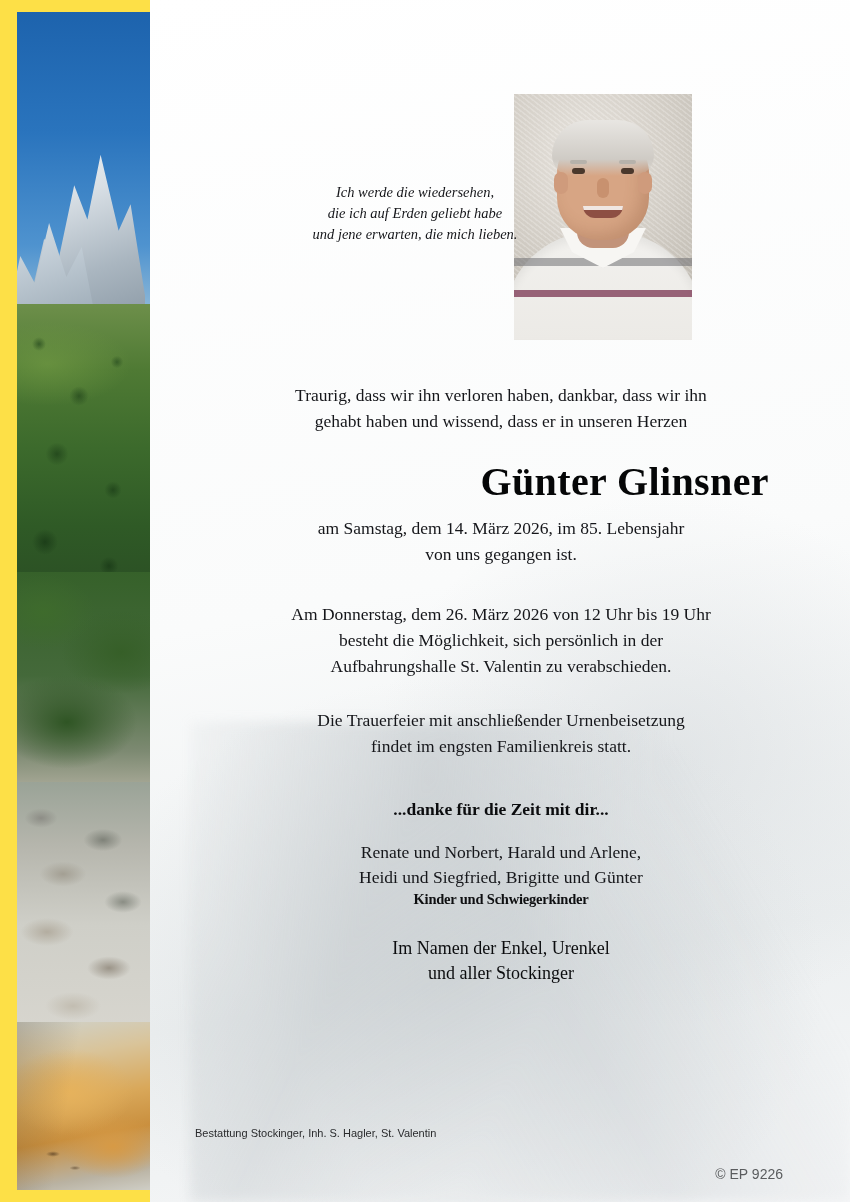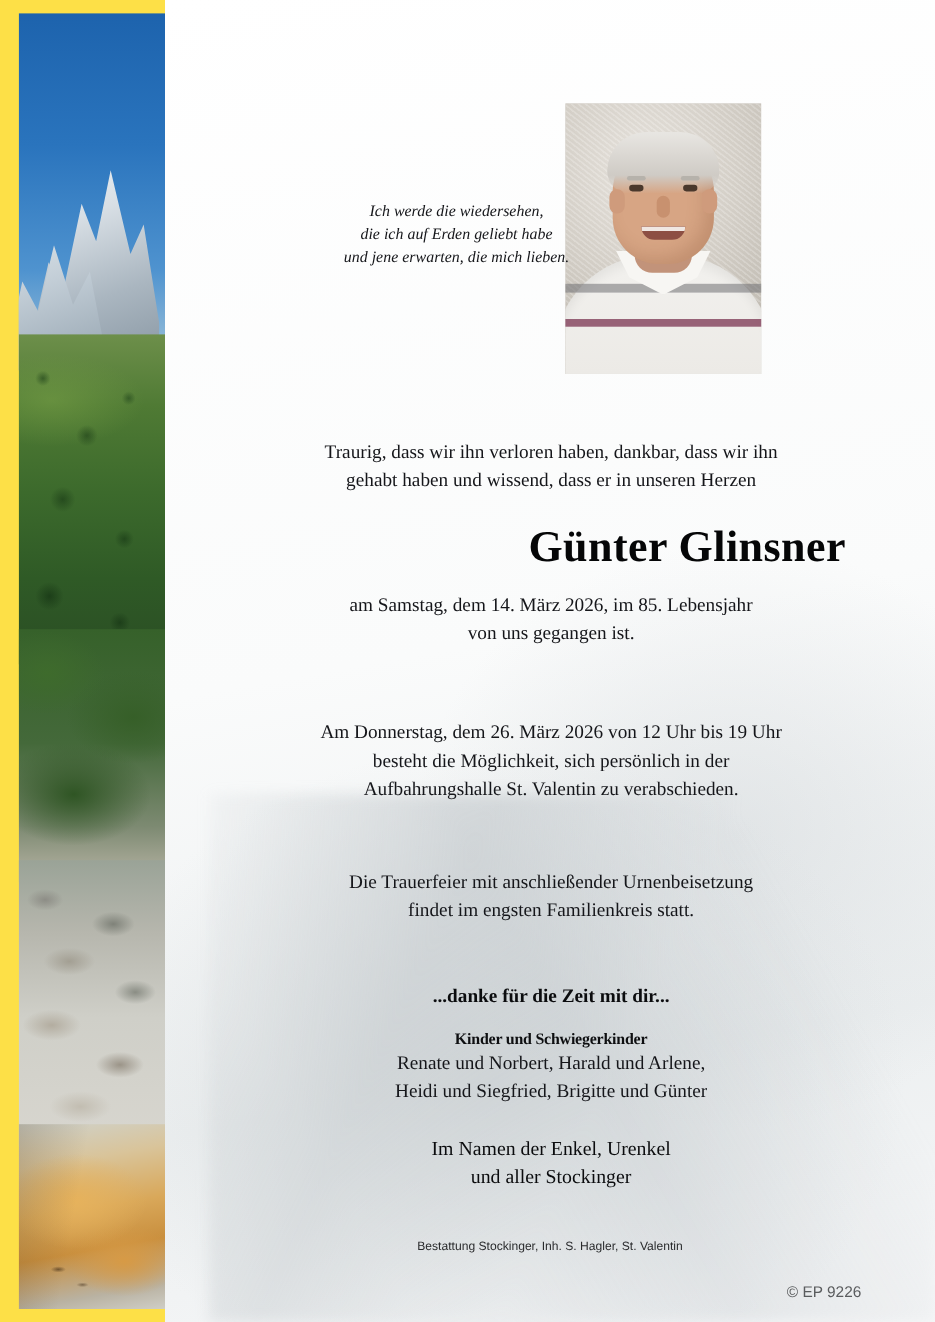--- a/index.html
+++ b/index.html
@@ -241,21 +241,21 @@
   #body-block {
     position: absolute;
     left: 38px; top: 382px;
     width: 536px;
   }
 
   .para {
     font-size: 17.5px;
     line-height: 26px;
     color: #15161a;
-    margin: 15px;
+    margin: 0;
   }
 
   #deceased-name {
     font-size: 40px;
     line-height: 48px;
     font-weight: 700;
     letter-spacing: 0.4px;
     margin: 24px 0 9px 0;
     color: #050607;
     text-align: right;
@@ -293,21 +293,21 @@
     line-height: 25px;
     font-weight: 400;
     margin: 0;
     color: #0b0c0e;
   }
 
   #funeral-home {
     position: absolute;
     left: 0; top: 1127px;
     width: 610px;
-    text-align: center;
+    text-align: left;
     font-family: "Liberation Sans", sans-serif;
     font-size: 11px;
     color: #2a2b2d;
   }
 
   #copyright {
     position: absolute;
     right: 22px; top: 1166px;
     font-family: "Liberation Sans", sans-serif;
     font-size: 14px;
@@ -385,27 +385,27 @@
         <span>Die Trauerfeier mit anschließender Urnenbeisetzung</span><br>
         <span>findet im engsten Familienkreis statt.</span>
       </p>
 
       <div class="spacer-40"></div>
 
       <p id="thanks-line">...danke für die Zeit mit dir...</p>
 
       <div class="spacer-20"></div>
 
-      <p id="relation-label">Kinder und Schwiegerkinder</p>
-
       <p id="family-names">
         <span>Renate und Norbert, Harald und Arlene,</span><br>
         <span>Heidi und Siegfried, Brigitte und Günter</span>
       </p>
 
+      <p id="relation-label">Kinder und Schwiegerkinder</p>
+
       <div class="spacer-28"></div>
 
       <p id="grandchildren">
         <span>Im Namen der Enkel, Urenkel</span><br>
         <span>und aller Stockinger</span>
       </p>
 
     </div>
 
     <div id="funeral-home">Bestattung Stockinger, Inh. S. Hagler, St. Valentin</div>

